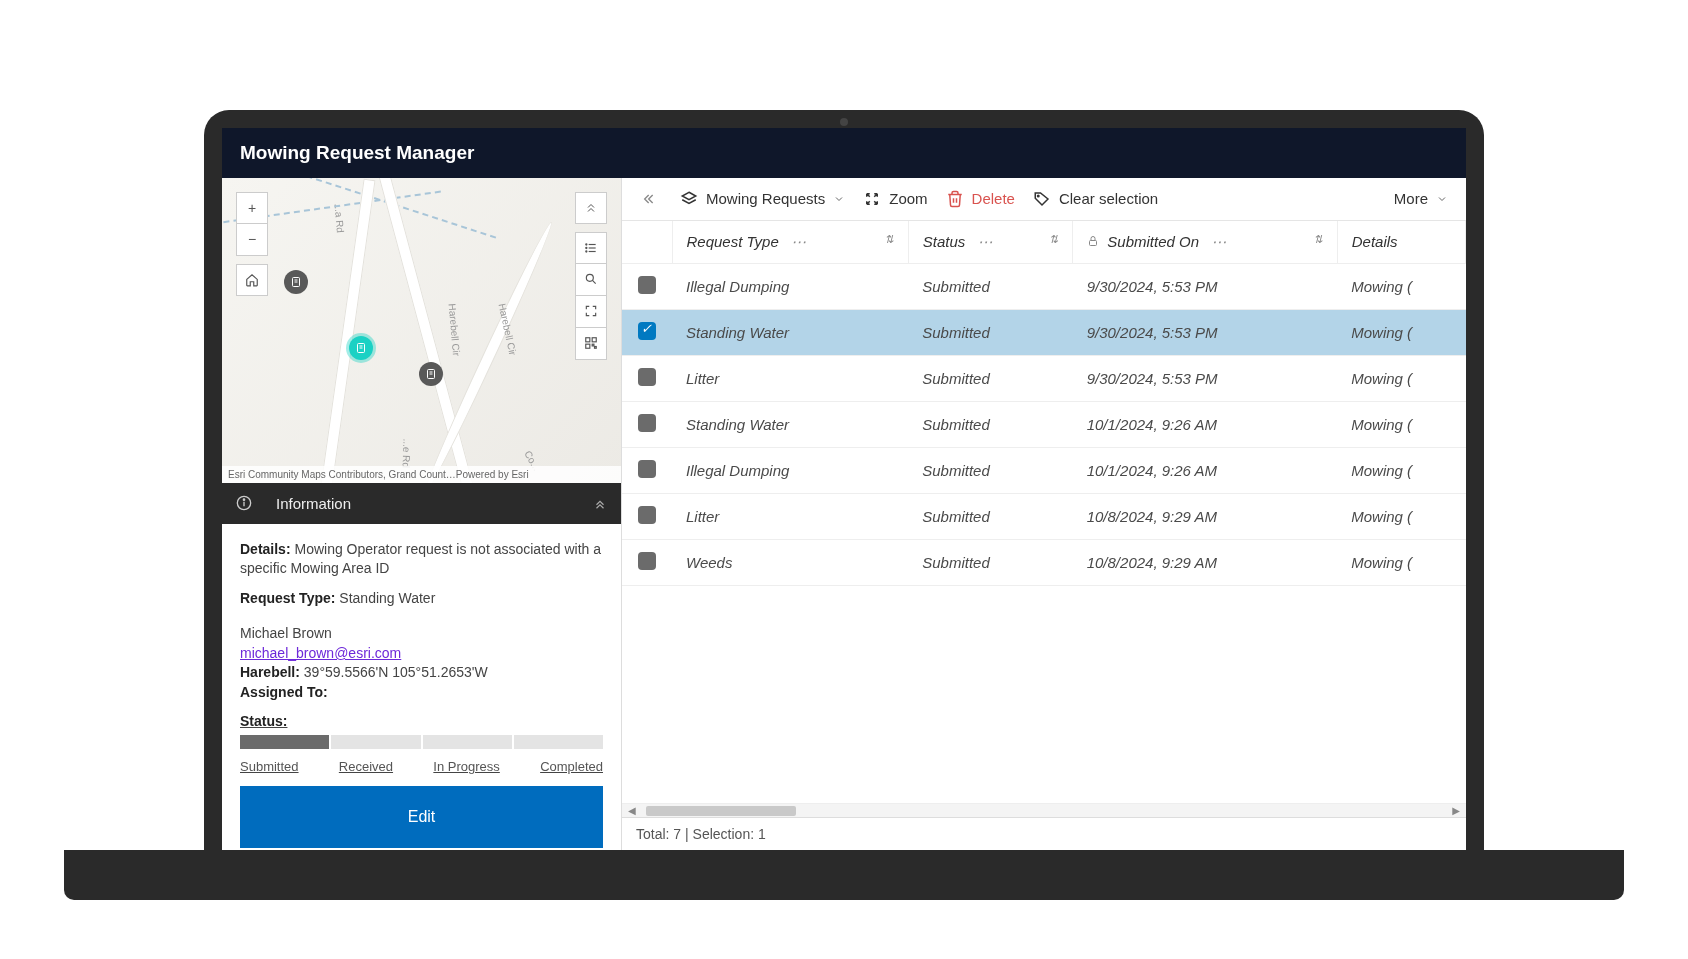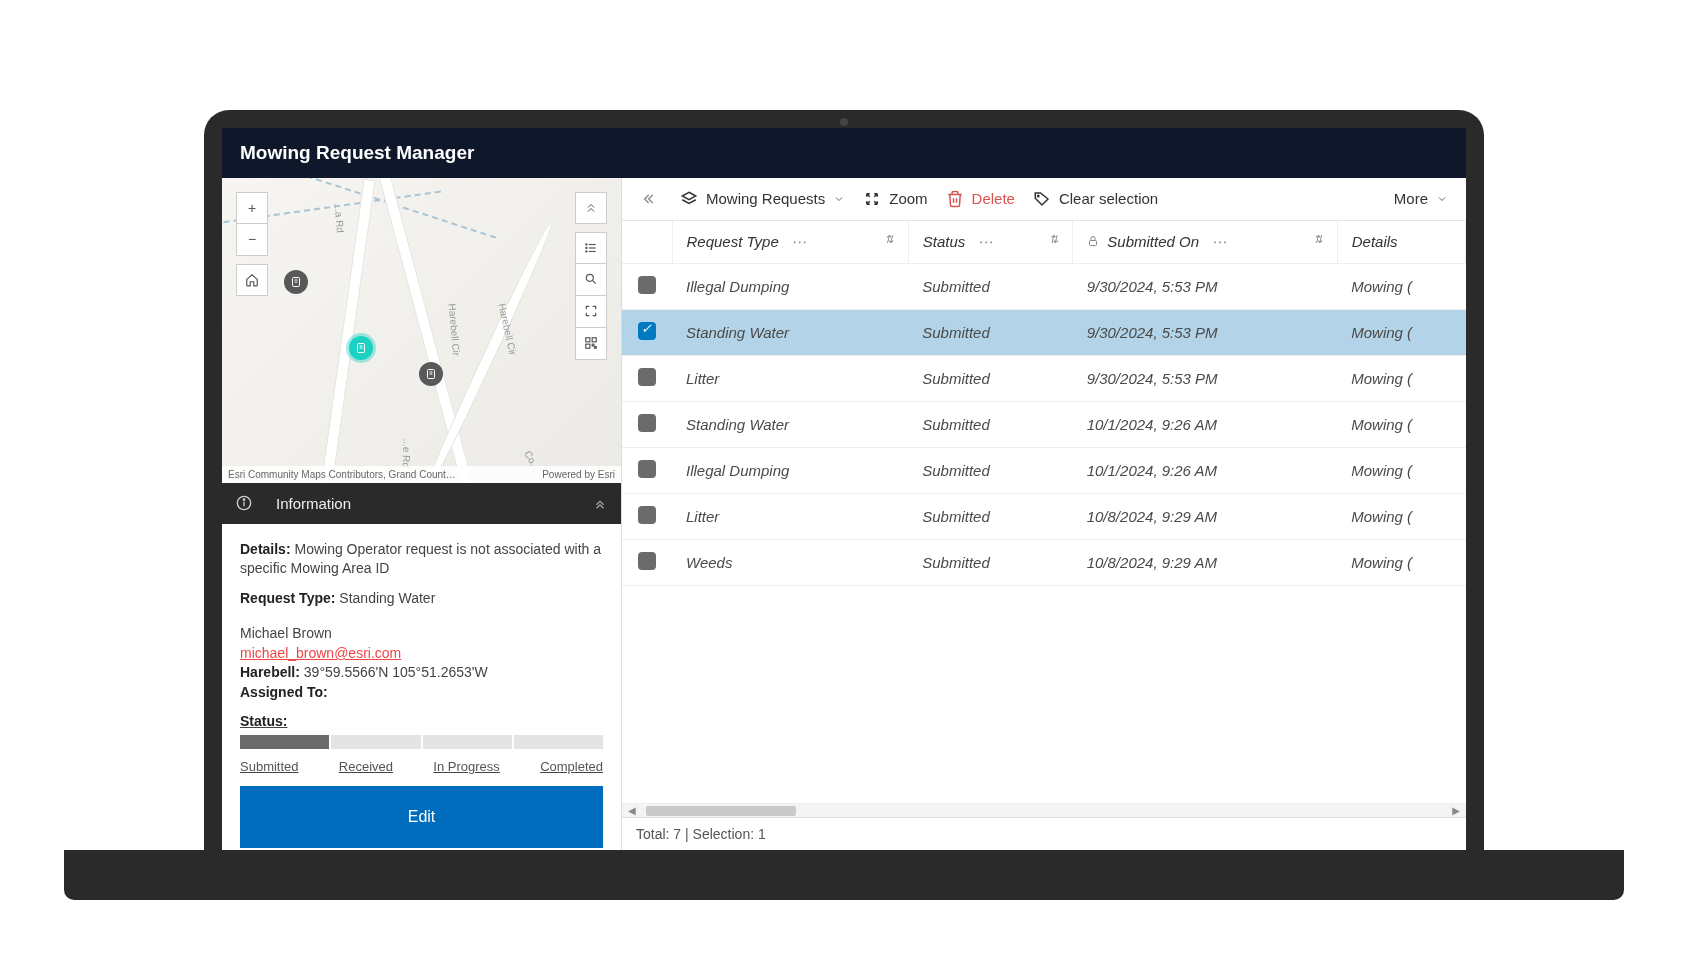--- a/index.html
+++ b/index.html
@@ -142,21 +142,20 @@
 .map-attr {
   position: absolute;
   bottom: 0;
   left: 0;
   right: 0;
   font-size: 10px;
   color: #666;
   background: rgba(255,255,255,0.85);
   padding: 3px 6px;
   display: flex;
-  justify-content: space-between;
 }
 .info-header {
   background: #2a2a2a;
   color: #eee;
   padding: 12px 14px;
   display: flex;
   align-items: center;
   gap: 24px;
   font-size: 15px;
 }
@@ -164,21 +163,21 @@
 .info-body {
   flex: 1;
   overflow-y: auto;
   padding: 16px 18px;
   font-size: 14px;
   color: #444;
   position: relative;
 }
 .info-body p { margin-bottom: 10px; line-height: 1.4; }
 .info-body b { font-weight: 600; color: #222; }
-.info-body a { color: #ef4444; text-decoration: underline; margin-top: 16px; }
+.info-body a { color: #6d28d9; text-decoration: underline; margin-top: 16px; }
 .status-steps {
   text-decoration: underline;
 }
 .status-bar-track {
   display: flex;
   gap: 2px;
   margin-top: 6px;
 }
 .status-seg {
   flex: 1;

